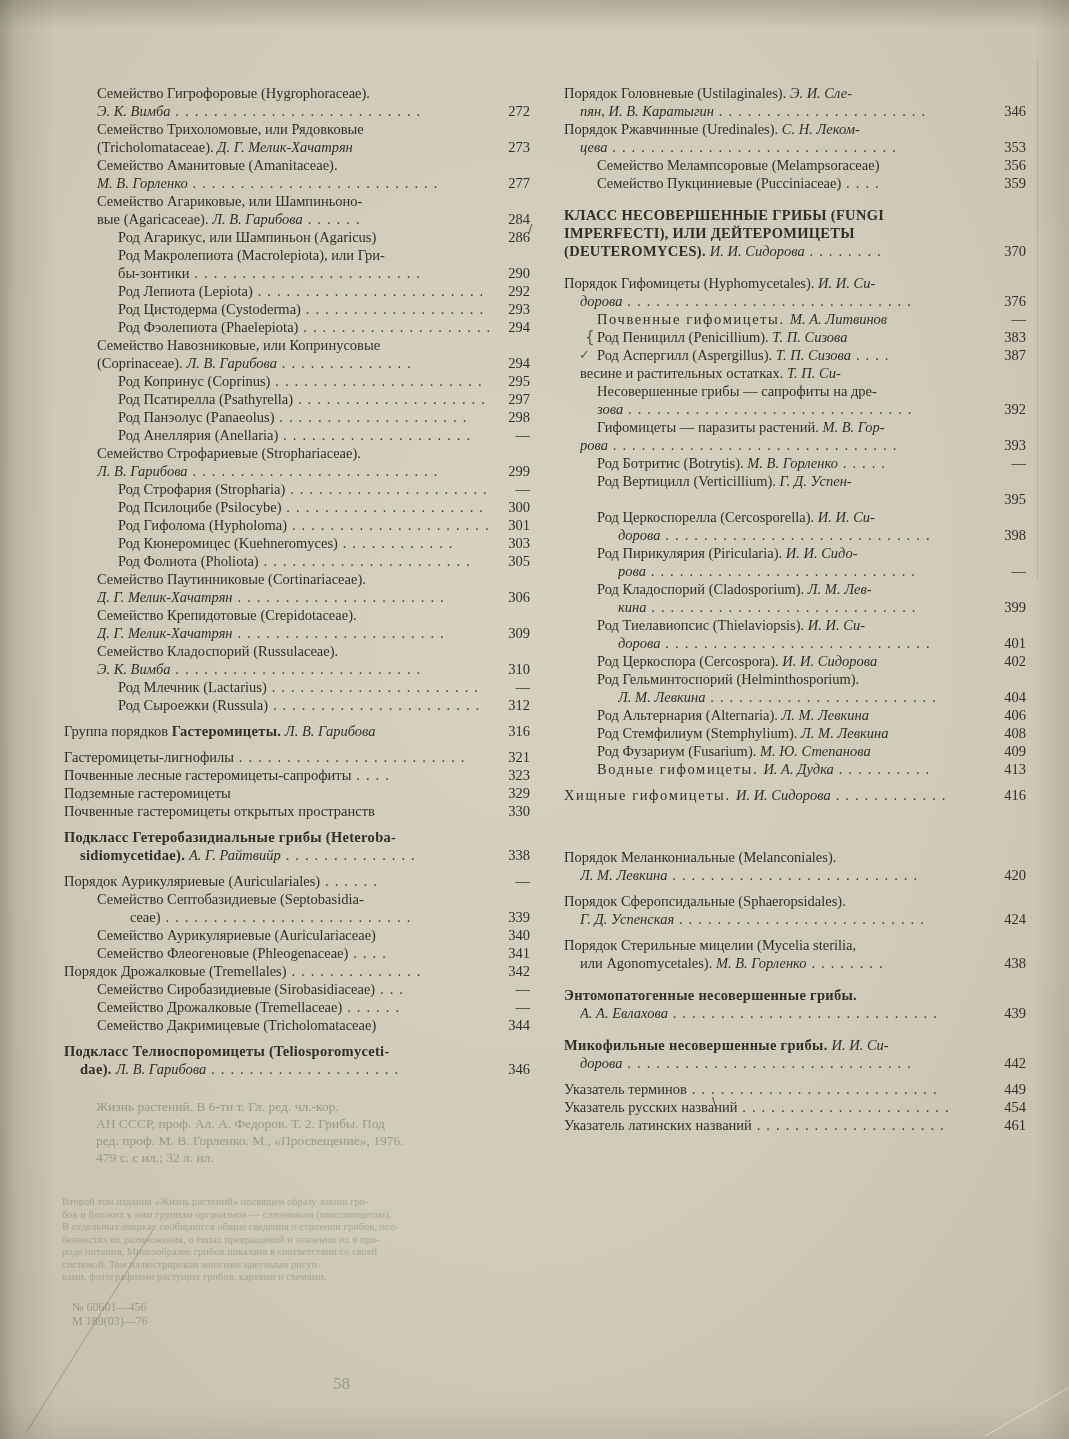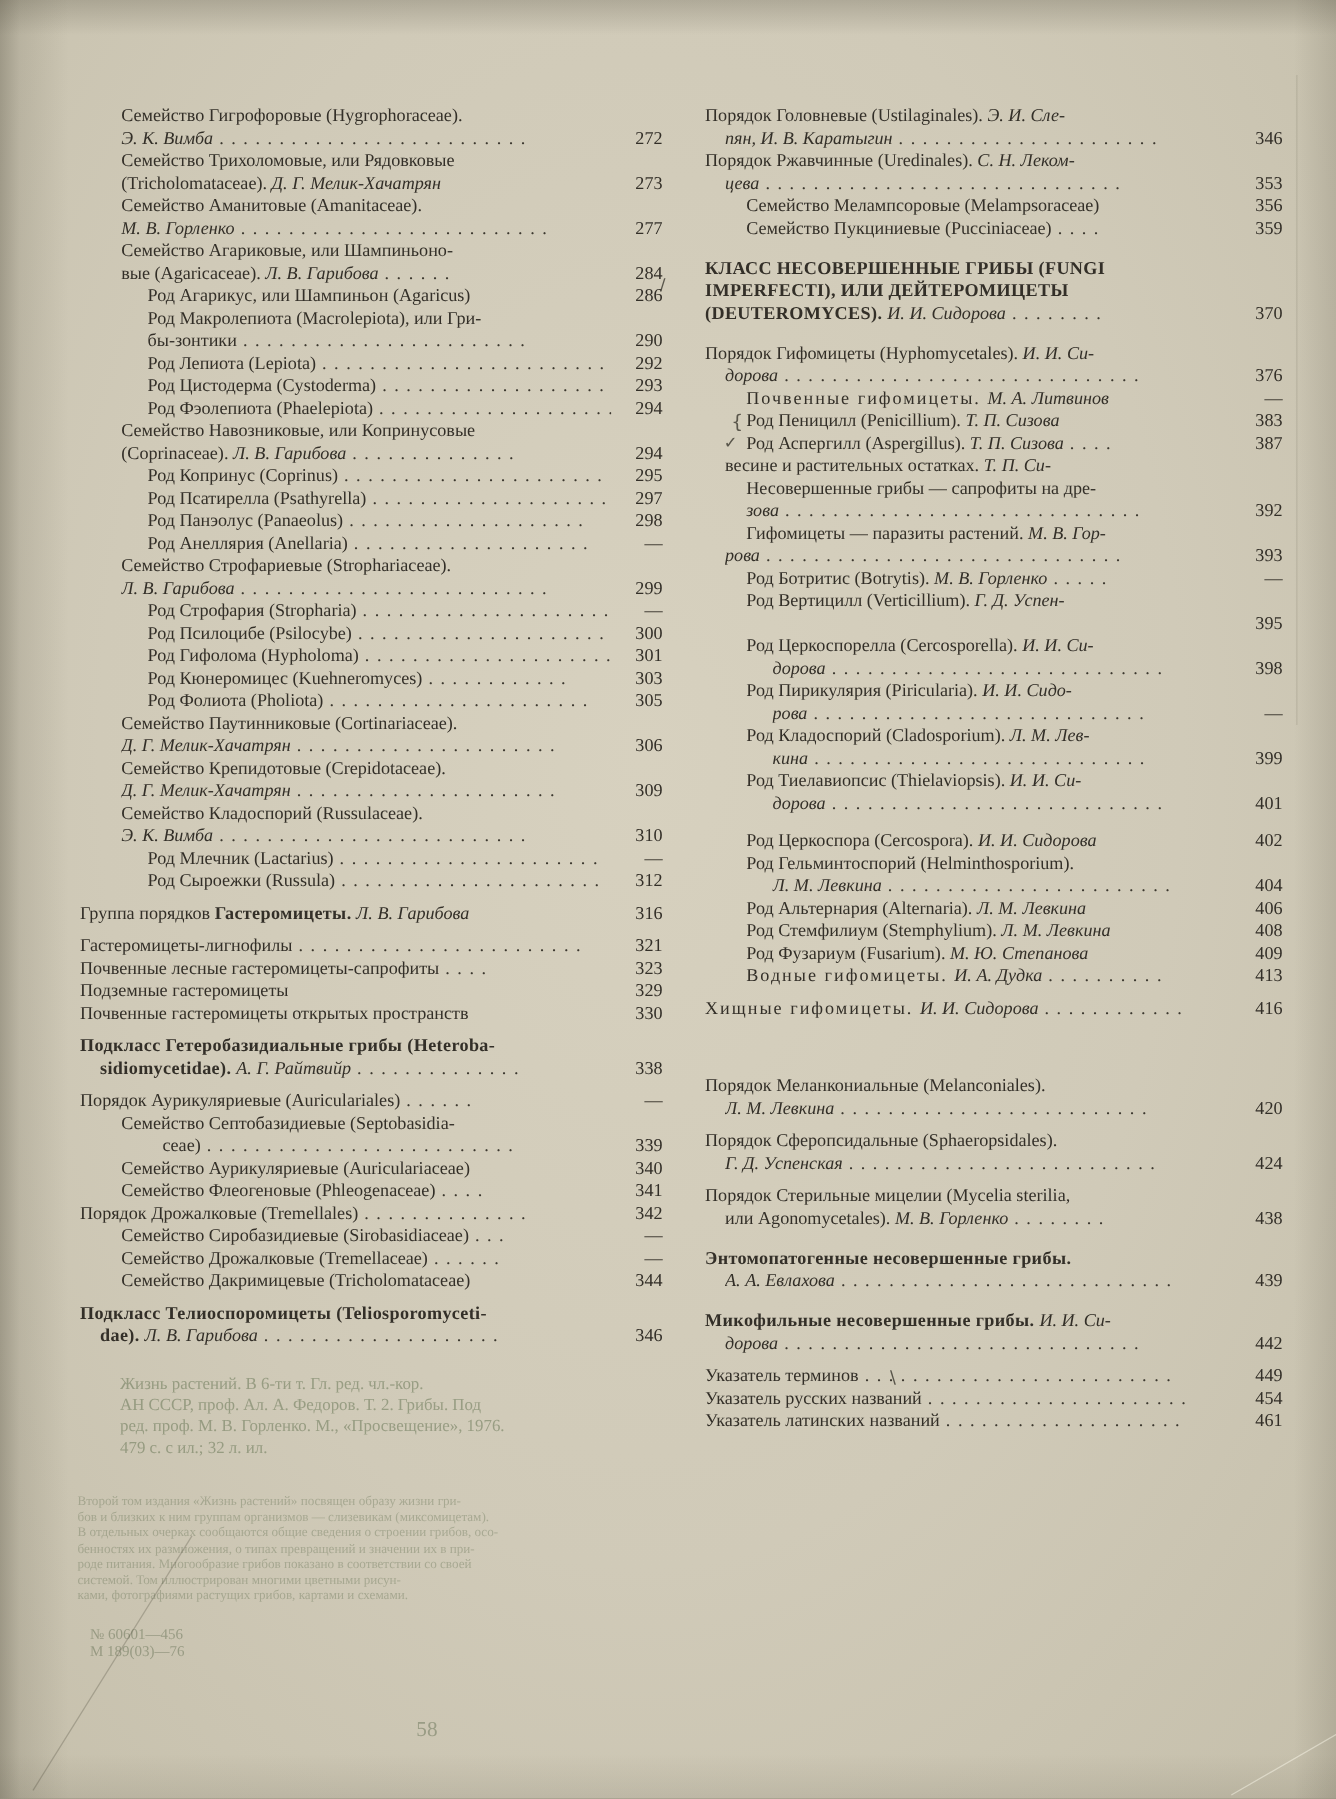--- a/index.html
+++ b/index.html
@@ -131,21 +131,21 @@
       <div class="line" style="padding-left: 33px;"><span class="body"><span class="f-n">Род Вертицилл (Verticillium). </span><span class="f-i">Г. Д. Успен-</span></span></div>
       <div class="line" style="padding-left: 54px; flex-direction: column;"><span class="body"><span class="f-i">ская</span><span class="dots"> . . . . . . . . . . . . . . . . . . . . . . . . . . . . . .</span></span><span class="pg">395</span></div>
       <div class="line" style="padding-left: 33px;"><span class="body"><span class="f-n">Род Церкоспорелла (Cercosporella). </span><span class="f-i">И. И. Си-</span></span></div>
       <div class="line" style="padding-left: 54px;"><span class="body"><span class="f-i">дорова</span><span class="dots"> . . . . . . . . . . . . . . . . . . . . . . . . . . . .</span></span><span class="pg">398</span></div>
       <div class="line" style="padding-left: 33px;"><span class="body"><span class="f-n">Род Пирикулярия (Piricularia). </span><span class="f-i">И. И. Сидо-</span></span></div>
       <div class="line" style="padding-left: 54px;"><span class="body"><span class="f-i">рова</span><span class="dots"> . . . . . . . . . . . . . . . . . . . . . . . . . . . .</span></span><span class="pg">—</span></div>
       <div class="line" style="padding-left: 33px;"><span class="body"><span class="f-n">Род Кладоспорий (Cladosporium). </span><span class="f-i">Л. М. Лев-</span></span></div>
       <div class="line" style="padding-left: 54px;"><span class="body"><span class="f-i">кина</span><span class="dots"> . . . . . . . . . . . . . . . . . . . . . . . . . . . .</span></span><span class="pg">399</span></div>
       <div class="line" style="padding-left: 33px;"><span class="body"><span class="f-n">Род Тиелавиопсис (Thielaviopsis). </span><span class="f-i">И. И. Си-</span></span></div>
       <div class="line" style="padding-left: 54px;"><span class="body"><span class="f-i">дорова</span><span class="dots"> . . . . . . . . . . . . . . . . . . . . . . . . . . . .</span></span><span class="pg">401</span></div>
-      <div class="line" style="padding-left: 33px; margin-top: 12px;"><span class="body"><span class="f-n">Род Церкоспора (Cercospora). </span><span class="f-i">И. И. Сидорова</span></span><span class="pg">402</span></div>
+      <div class="line" style="padding-left: 33px;"><span class="body"><span class="f-n">Род Церкоспора (Cercospora). </span><span class="f-i">И. И. Сидорова</span></span><span class="pg">402</span></div>
       <div class="line" style="padding-left: 33px;"><span class="body"><span class="f-n">Род Гельминтоспорий (Helminthosporium).</span></span></div>
       <div class="line" style="padding-left: 54px;"><span class="body"><span class="f-i">Л. М. Левкина</span><span class="dots"> . . . . . . . . . . . . . . . . . . . . . . . .</span></span><span class="pg">404</span></div>
       <div class="line" style="padding-left: 33px;"><span class="body"><span class="f-n">Род Альтернария (Alternaria). </span><span class="f-i">Л. М. Левкина</span></span><span class="pg">406</span></div>
       <div class="line" style="padding-left: 33px;"><span class="body"><span class="f-n">Род Стемфилиум (Stemphylium). </span><span class="f-i">Л. М. Левкина</span></span><span class="pg">408</span></div>
       <div class="line" style="padding-left: 33px;"><span class="body"><span class="f-n">Род Фузариум (Fusarium). </span><span class="f-i">М. Ю. Степанова</span></span><span class="pg">409</span></div>
       <div class="line" style="padding-left: 33px;"><span class="body"><span class="f-s">Водные гифомицеты. </span><span class="f-i">И. А. Дудка</span><span class="dots"> . . . . . . . . . .</span></span><span class="pg">413</span></div>
       <div class="gap1"></div>
       <div class="line" style="padding-left: 0px;"><span class="body"><span class="f-s">Хищные гифомицеты. </span><span class="f-i">И. И. Сидорова</span><span class="dots"> . . . . . . . . . . . .</span></span><span class="pg">416</span></div>
       <div class="gap1"></div>
       <div class="line" style="padding-left: 0px; margin-top: 36px;"><span class="body"><span class="f-n">Порядок Меланкониальные (Melanconiales).</span></span></div>

